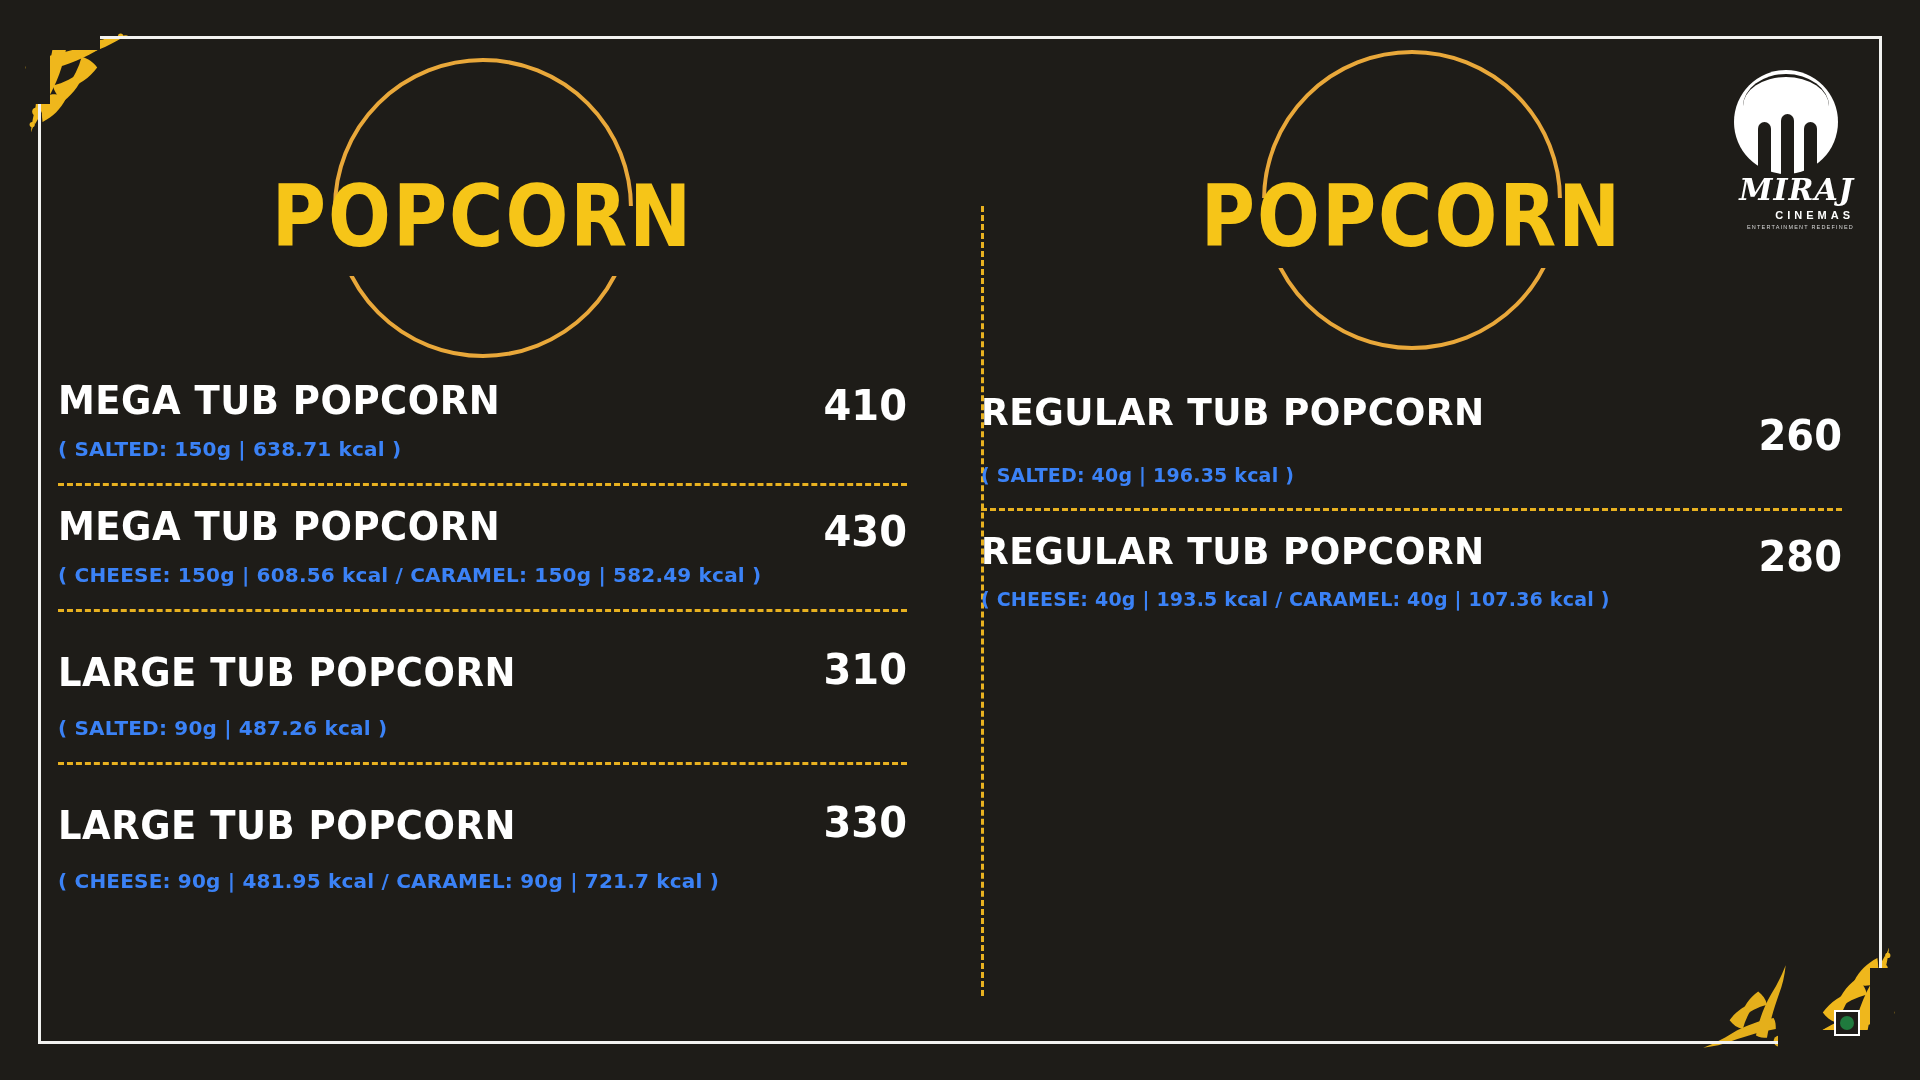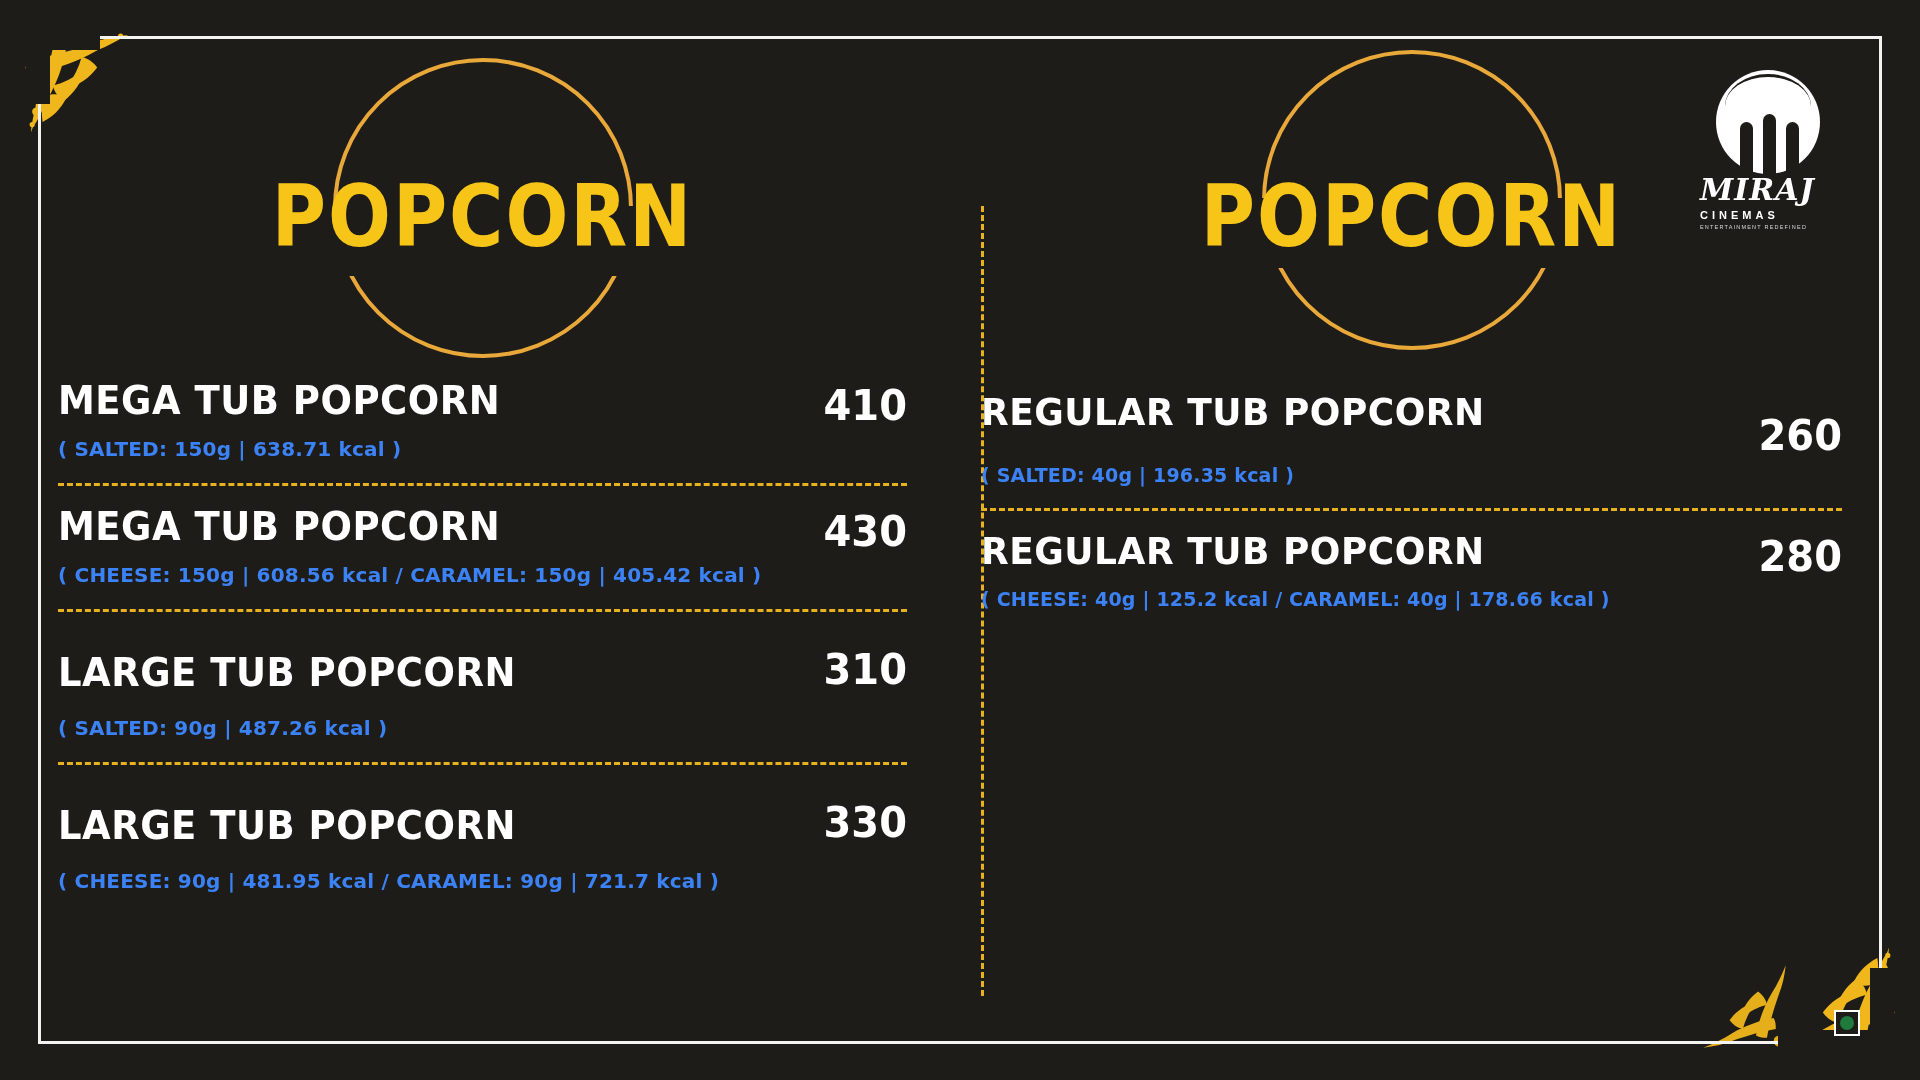--- a/index.html
+++ b/index.html
@@ -140,23 +140,23 @@
   .r2 .desc,.r3 .desc{ margin-top:24px; }
   .r2 .row-top,.r3 .row-top{ align-items:flex-end; }
 
   .col-right .r0 .price{ margin-top:20px; }
   .col-right .r1 .price{ margin-top:2px; }
   .col-right .r0 .desc{ margin-top:6px; }
 
   
   .logo{
     position:absolute;
-    right:46px; top:34px;
+    right:28px; top:34px;
     width:136px; height:170px;
-    text-align:left;
+    text-align:right;
   }
   .logo-mark{
     position:relative;
     width:110px; height:104px;
     margin:0 auto;
     overflow:hidden;
   }
   .logo-disc{
     position:absolute;
     left:3px; top:0;
@@ -307,21 +307,21 @@
         </div>
         <div class="desc">( SALTED: 150g | 638.71 kcal )</div>
       </div>
       <div class="sep"></div>
 
       <div class="row r1">
         <div class="row-top">
           <div class="item-name">MEGA TUB POPCORN</div>
           <div class="price">430</div>
         </div>
-        <div class="desc">( CHEESE: 150g | 608.56 kcal  /  CARAMEL: 150g | 405.42 kcal )</div>
+        <div class="desc">( CHEESE: 150g | 608.56 kcal  /  CARAMEL: 150g | 582.49 kcal )</div>
       </div>
       <div class="sep"></div>
 
       <div class="row r2">
         <div class="row-top">
           <div class="item-name">LARGE TUB POPCORN</div>
           <div class="price">310</div>
         </div>
         <div class="desc">( SALTED: 90g | 487.26 kcal )</div>
       </div>
@@ -354,21 +354,21 @@
         </div>
         <div class="desc">( SALTED: 40g | 196.35 kcal )</div>
       </div>
       <div class="sep"></div>
 
       <div class="row r1">
         <div class="row-top">
           <div class="item-name">REGULAR TUB POPCORN</div>
           <div class="price">280</div>
         </div>
-        <div class="desc">( CHEESE: 40g | 125.2 kcal  /  CARAMEL: 40g | 178.66 kcal )</div>
+        <div class="desc">( CHEESE: 40g | 193.5 kcal  /  CARAMEL: 40g | 107.36 kcal )</div>
       </div>
 
     </div>
   </div>
 
   <div class="logo">
     <div class="logo-mark">
       <div class="logo-disc"></div>
       <div class="brow"></div>
       <div class="pill p1"></div>

